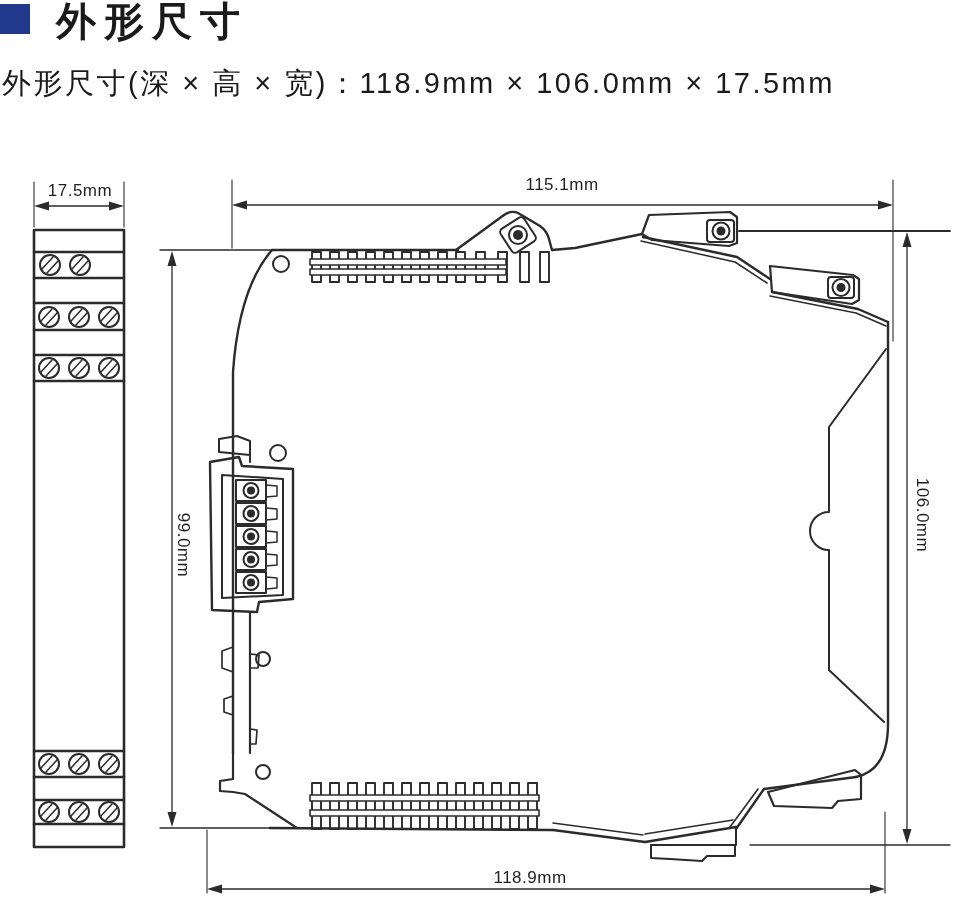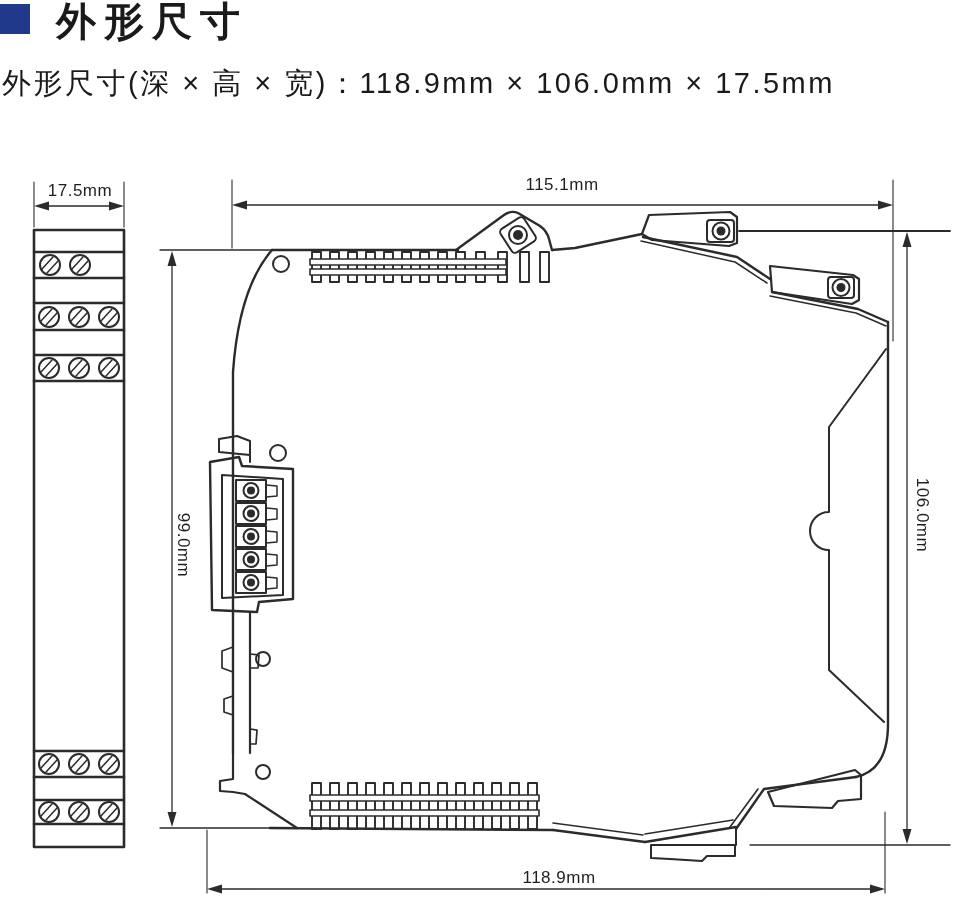--- a/index.html
+++ b/index.html
@@ -242,15 +242,15 @@
       <circle cx="278" cy="453" r="8" stroke-width="2"></circle>
       <circle cx="263" cy="659" r="7" stroke-width="2"></circle>
       <circle cx="263" cy="772" r="7" stroke-width="2"></circle>
     </g>
   </svg>
 
   <div class="abs dim-label" style="left:42px;top:181px;width:76px;">17.5mm</div>
   <div class="abs dim-label" style="left:517px;top:175px;width:90px;text-align:center;">115.1mm</div>
   <div class="abs dim-label rot90" style="left:141px;top:535px;width:84px;height:20px;">99.0mm</div>
   <div class="abs dim-label rot90" style="left:876px;top:505px;width:92px;height:20px;">106.0mm</div>
-  <div class="abs dim-label" style="left:514px;top:868px;width:90px;">118.9mm</div>
+  <div class="abs dim-label" style="left:485px;top:868px;width:90px;">118.9mm</div>
 
 </div>
 
 </body></html>

